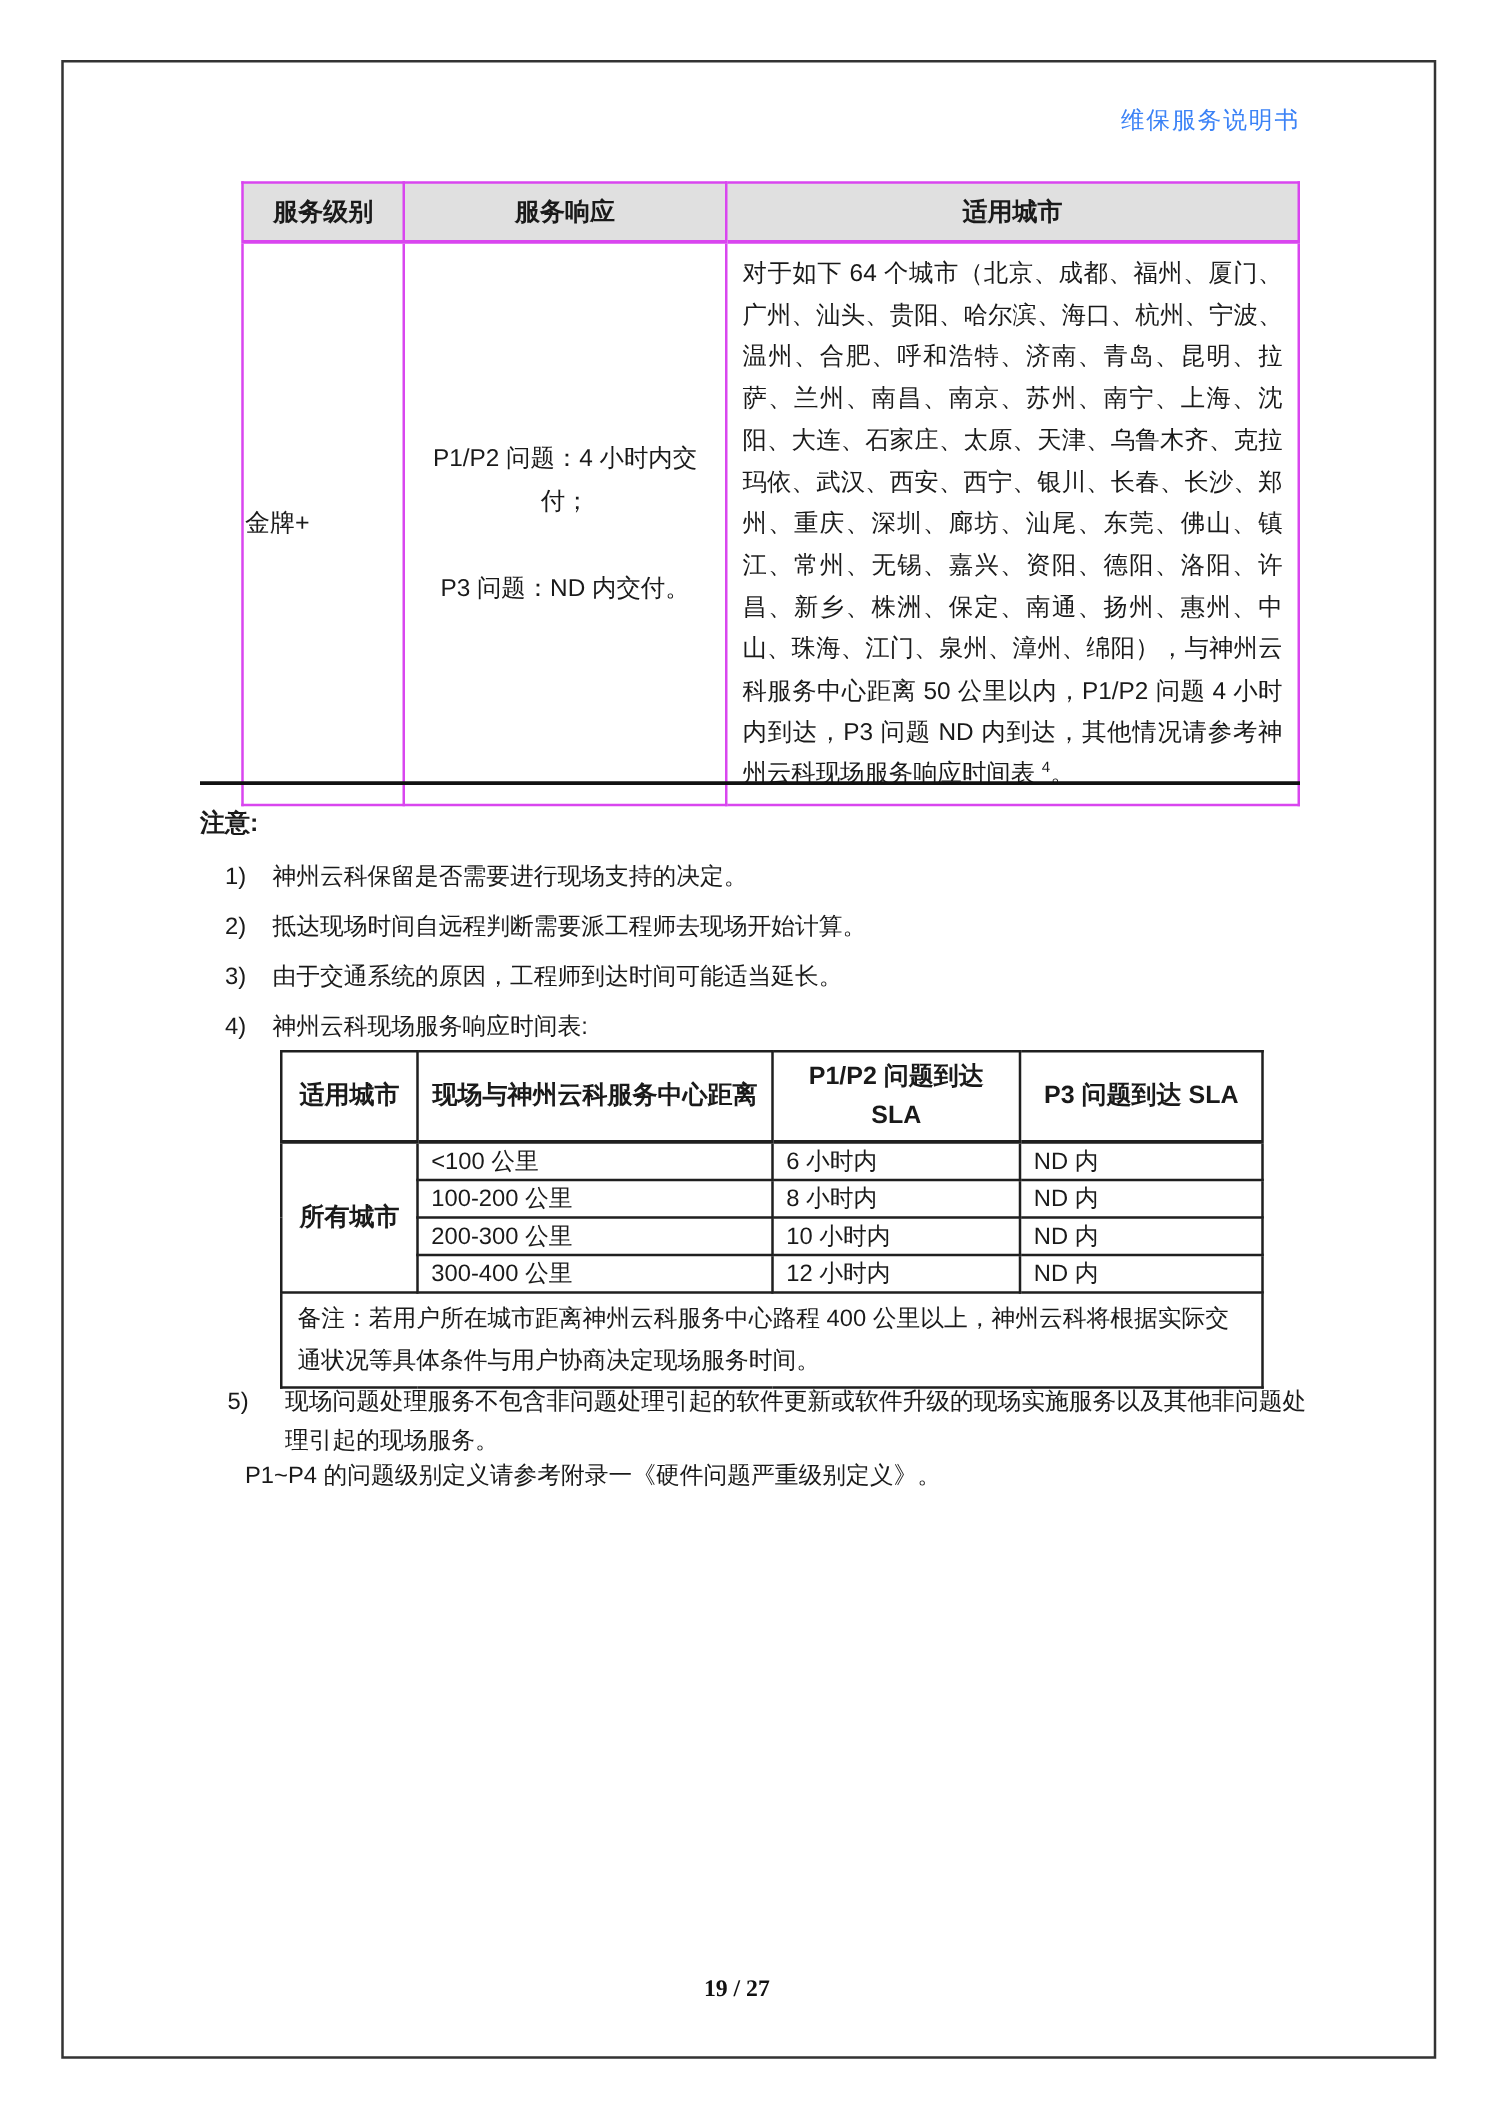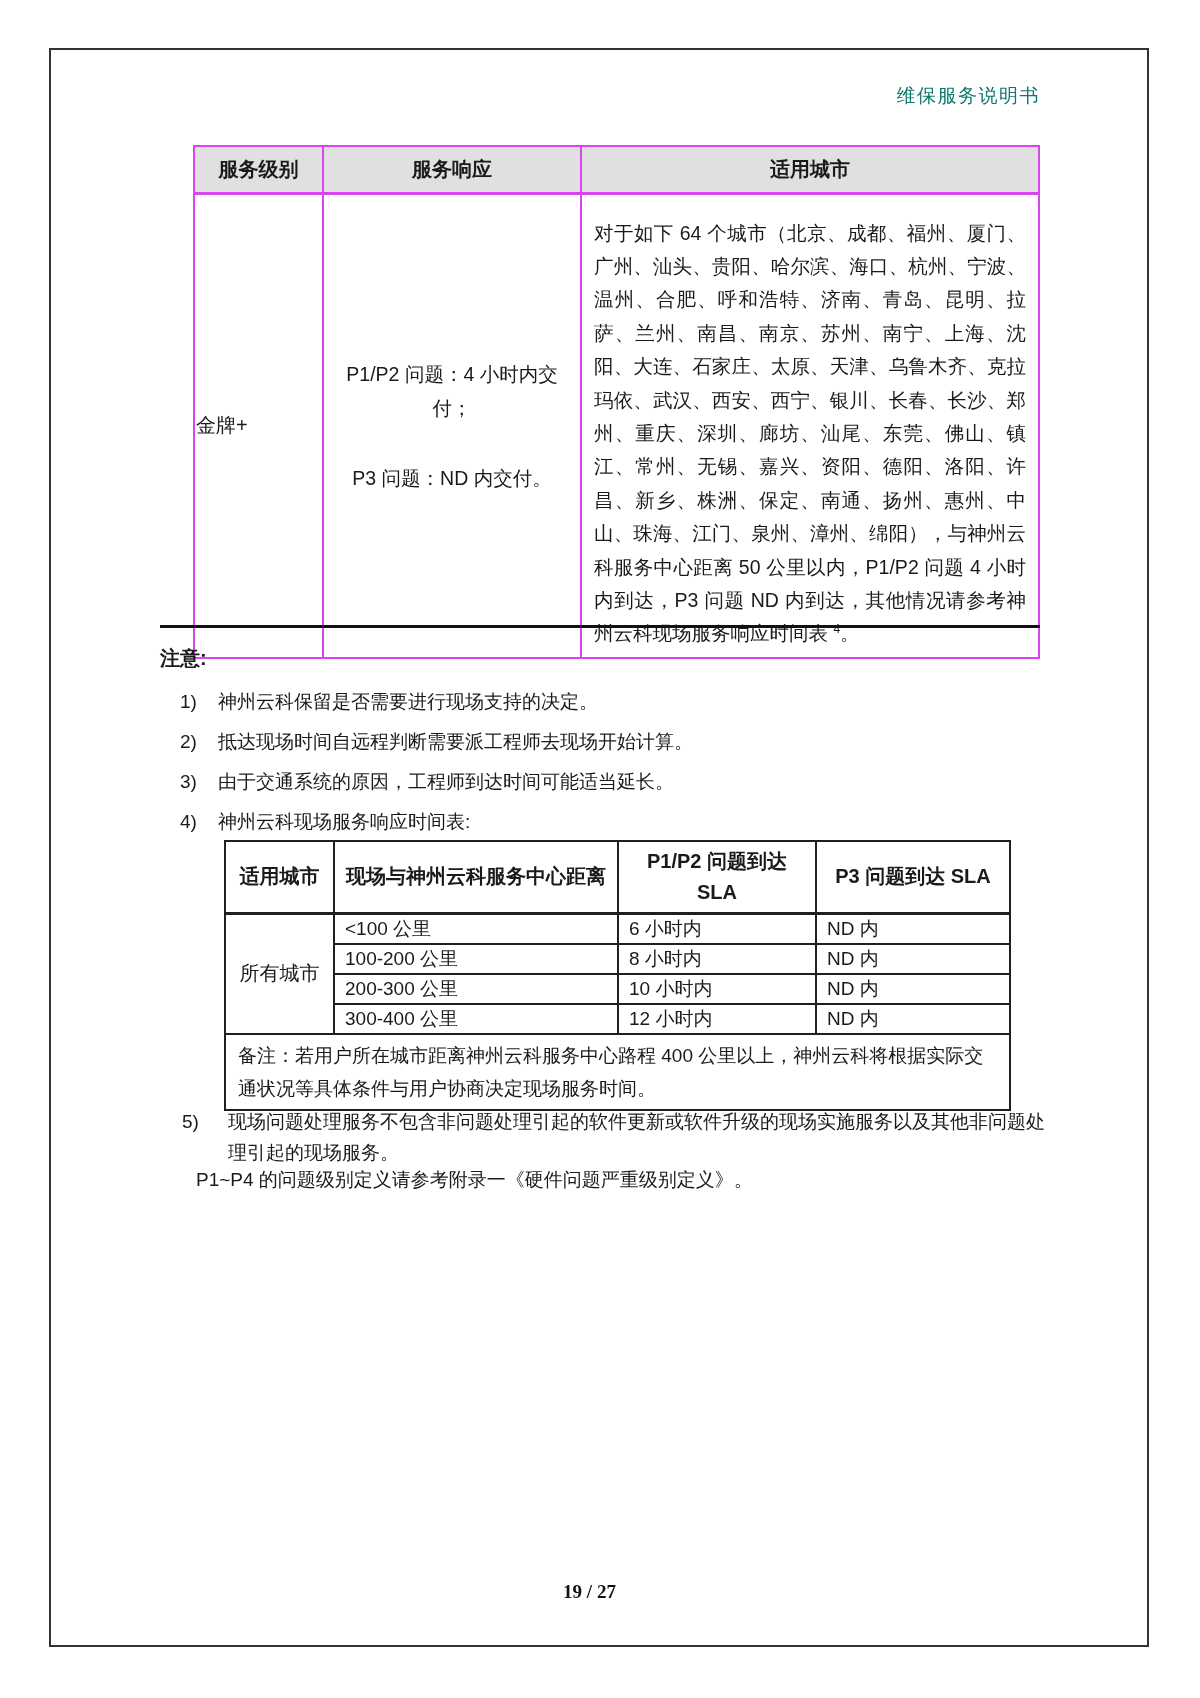--- a/index.html
+++ b/index.html
@@ -8,40 +8,40 @@
     font-family:"Liberation Sans","DejaVu Sans",sans-serif;
     color:#1a1a1a;
   }
   .page-border{
     position:absolute;left:49px;top:48px;width:1100px;height:1599px;
     border:2px solid #333;box-sizing:border-box;
   }
   .doc-title{
     position:absolute;top:83px;right:160px;
     font-family:"Liberation Serif","DejaVu Serif",serif;
-    font-size:19px;letter-spacing:1.5px;color:#0f766e;
+    font-size:19px;letter-spacing:1.5px;color:#3b82f6;
   }
   
   table{border-collapse:collapse;table-layout:fixed;}
   .t1{position:absolute;left:193px;top:145px;width:845px;}
   .t1 th,.t1 td{border:2px solid #d946ef;box-sizing:border-box;}
   .t1 th{
     background:#e0e0e0;height:47px;font-size:20px;font-weight:700;
     text-align:center;border-bottom-width:3px;
   }
   .t1 .c1{width:129px;}
   .t1 .c2{width:258px;}
   .t1 .c3{width:458px;}
   .t1 td{vertical-align:middle;font-size:20px;}
   .t1 td.level{}
   .t1 td.resp{text-align:center;font-size:19.5px;line-height:34px;padding:16px 10px;}
   .t1 td.resp p{margin:0;}
   .t1 td.resp p + p{margin-top:36px;}
   .t1 td.cities{
-    vertical-align:top;padding:22px 12px 6px 12px;
+    vertical-align:top;padding:8px 12px 6px 12px;
     font-size:19.5px;line-height:33.4px;text-align:justify;
   }
   .t1 td.cities sup{font-size:12px;line-height:0;}
   
   .divider{position:absolute;left:160px;top:625px;width:880px;height:3px;background:#111;}
   .notes-title{position:absolute;left:160px;top:645px;font-size:20px;font-weight:700;}
   .note-item{position:absolute;left:180px;font-size:19px;line-height:28px;display:flex;}
   .note-item .num{width:38px;flex:0 0 38px;}
   .n1{top:688px;} .n2{top:728px;} .n3{top:768px;} .n4{top:808px;}
   
@@ -49,21 +49,21 @@
   .t2 th,.t2 td{border:2px solid #1f1f1f;box-sizing:border-box;}
   .t2 th{
     height:72px;font-size:20px;font-weight:700;text-align:center;
     line-height:31px;padding:2px 8px;background:#fff;border-bottom-width:3px;
   }
   .t2 .k1{width:109px;}
   .t2 .k2{width:284px;}
   .t2 .k3{width:198px;}
   .t2 .k4{width:194px;white-space:nowrap;}
   .t2 td{height:30px;font-size:19px;padding:1px 10px;vertical-align:middle;}
-  .t2 td.citygroup{text-align:center;font-size:20px;}
+  .t2 td.citygroup{text-align:center;font-size:20px;font-weight:bold;}
   .t2 td.remark{
     height:74px;line-height:33px;padding:4px 12px;text-align:left;font-size:19px;
   }
   
   .note5{position:absolute;left:182px;top:1106px;display:flex;font-size:19px;line-height:31px;}
   .note5 .num{width:46px;flex:0 0 46px;}
   .note5 .txt{width:820px;}
   .p1p4{position:absolute;left:196px;top:1167px;font-size:19px;}
   
   .footer{

